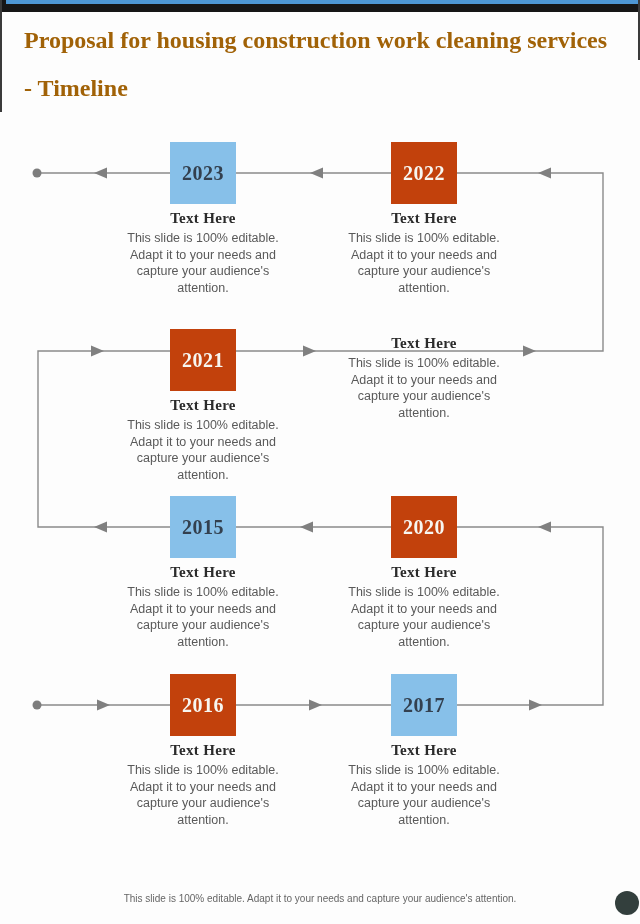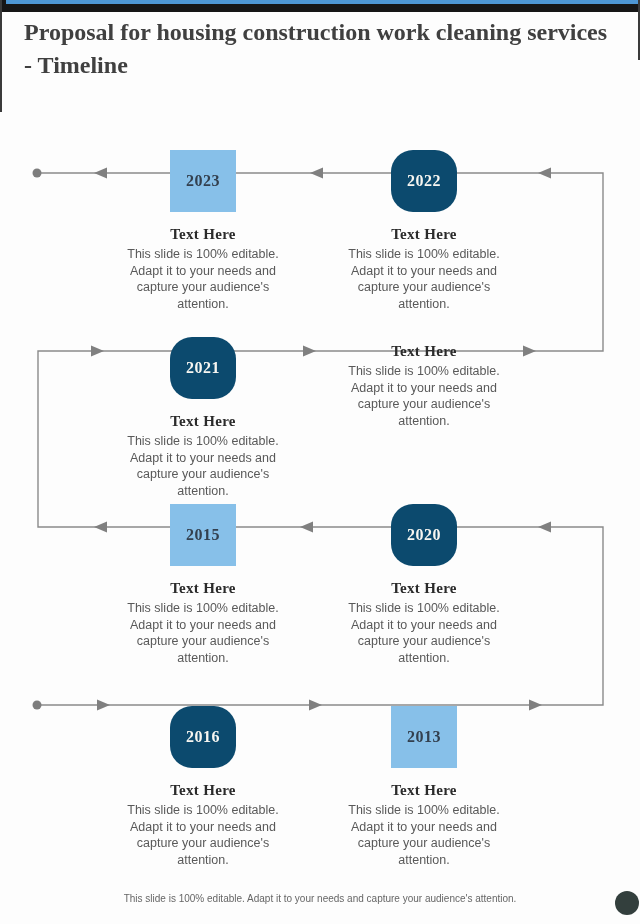--- a/index.html
+++ b/index.html
@@ -10,40 +10,40 @@
   }
   
   .top-bar   { position:absolute; left:0; top:0; width:640px; height:12px; background:#161616; }
   .top-stripe{ position:absolute; left:6px; top:0; width:634px; height:4px; background:#4e97d4; }
   .edge-left { position:absolute; left:0; top:0; width:2px; height:112px; background:#3a3a3a; }
   .edge-right{ position:absolute; right:0; top:0; width:2px; height:60px; background:#3a3a3a; }
 
   .title {
     position:absolute; left:24px; top:16px; width:596px;
     font-family:"Liberation Serif", serif; font-weight:bold;
-    font-size:24px; line-height:33px; color:#404040;
+    font-size:24px; line-height:48px; color:#a16207;
   }
 
   .connector-svg { position:absolute; left:0; top:0; z-index:1; }
 
   .cell { position:absolute; width:170px; text-align:center; z-index:2; }
   .c1 { left:118px; }  .c2 { left:339px; }
-  .r1 { top:142px; }   .r2 { top:329px; }  .r3 { top:496px; }  .r4 { top:698px; }
+  .r1 { top:142px; }   .r2 { top:329px; }  .r3 { top:496px; }  .r4 { top:674px; }
 
   .yearbox {
-    width:66px; height:62px; margin:8px auto;
+    width:66px; height:62px; margin:0 auto;
     display:flex; align-items:center; justify-content:center;
-    font-family:"Liberation Serif", serif; font-weight:bold; font-size:16px;
+    font-family:"Liberation Serif", serif; font-weight:bold; font-size:20px;
     letter-spacing:0.5px;
   }
   .yearbox.blue { background:#87c0e9; color:#33404f; }
-  .yearbox.dark { background:#0c4a6e; color:#f7f6f1;border-radius:22px; }
+  .yearbox.dark { background:#c2410c; color:#f7f6f1; }
 
   .theading {
-    margin-top:14px;
+    margin-top:6px;
     font-family:"Liberation Serif", serif; font-weight:bold;
     font-size:15px; color:#2b2b2b; letter-spacing:0.3px;
   }
   .tbody {
     margin-top:3px;
     font-size:12.5px; line-height:1.33; color:#595959;
   }
 
   .footer {
     position:absolute; left:0; top:893px; width:640px;
@@ -125,21 +125,21 @@
     <div class="theading">Text Here</div>
     <div class="tbody">This slide is 100% editable. Adapt it to your needs and capture your audience's attention.</div>
   </div>
 
   <div class="cell r4 c1">
     <div class="yearbox dark">2016</div>
     <div class="theading">Text Here</div>
     <div class="tbody">This slide is 100% editable. Adapt it to your needs and capture your audience's attention.</div>
   </div>
   <div class="cell r4 c2">
-    <div class="yearbox blue">2013</div>
+    <div class="yearbox blue">2017</div>
     <div class="theading">Text Here</div>
     <div class="tbody">This slide is 100% editable. Adapt it to your needs and capture your audience's attention.</div>
   </div>
 
   <div class="footer">This slide is 100% editable. Adapt it to your needs and capture your audience's attention.</div>
   <div class="corner-dot"></div>
 
 </div>
 
 </body></html>

